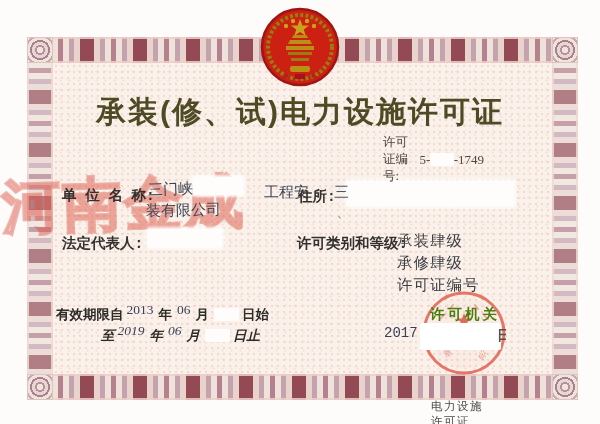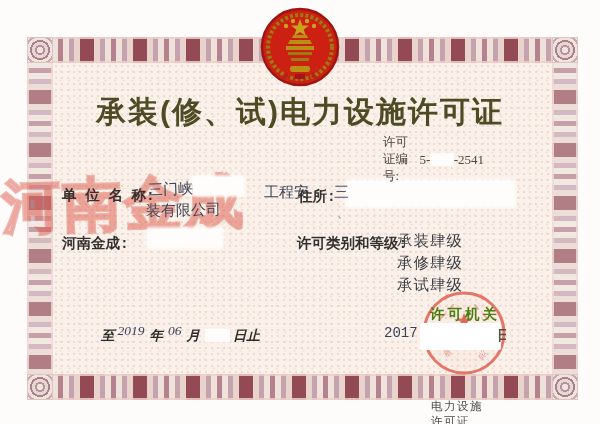--- a/index.html
+++ b/index.html
@@ -152,44 +152,47 @@
       <path d="M56 66 L62 74 L54 71 Z" fill="#b5221a"></path>
     </svg>
   </div>
 
   <div class="title">承装(修、试)电力设施许可证</div>
 
   <div class="license-no">
     <span>许可证编号:</span>
       <span class="num">5-</span>
       <span class="gap"></span>
-      <span class="num">-2541</span>
+      <span class="num">-1749</span>
   </div>
 
   <div class="watermark">河南金成</div>
 
   <div class="label" style="left:62px;top:186px;">单 位 名 称:</div>
   <div class="value" style="left:148px;top:180px;transform:rotate(-2deg);">三门峡</div>
   <div class="redact" style="left:193px;top:177px;width:50px;height:18px;"></div>
   <div class="value" style="left:244px;top:183px;margin-left:20px;">工程安</div>
   <div class="value" style="left:146px;top:201px;transform:rotate(-1deg);">装有限公司</div>
 
   <div class="label" style="left:298px;top:187px;">住所:</div>
   <div class="value" style="left:334px;top:183px;color:#4a5570;">三</div>
   <div class="redact" style="left:347px;top:181px;width:167px;height:25px;"></div>
   <div class="value" style="left:337px;top:205px;font-size:12px;color:#6b6b6b;">、</div>
 
-  <div class="label" style="left:62px;top:234px;">河南金成:</div>
+  <div class="label" style="left:62px;top:234px;">法定代表人:</div>
   <div class="redact" style="left:148px;top:229px;width:74px;height:18px;"></div>
 
   <div class="label" style="left:297px;top:234px;">许可类别和等级:</div>
   <div class="class-item" style="top:231px;">承装肆级</div>
   <div class="class-item" style="top:253px;">承修肆级</div>
-  <div class="class-item" style="top:275px;">承试肆级</div>
-
+  <div class="class-item" style="top:275px;">许可证编号</div>
+
+  <div class="validity-row" style="left:56px;top:306px;">
+    <span>有效期限自</span><span class="num">2013</span><span class="unit">年</span><span class="num">06</span><span class="unit">月</span><span class="day-gap"></span><span>日始</span>
+  </div>
   <div class="validity-row" style="left:101px;top:327px;font-style:italic;">
     <span>至</span><span class="num">2019</span><span class="unit">年</span><span class="num">06</span><span class="unit">月</span><span class="day-gap"></span><span>日止</span>
   </div>
 
   <div class="seal">
     <svg width="92" height="92" viewBox="0 0 92 92">
       <circle cx="46" cy="46" r="40" fill="none" stroke="#e2695a" stroke-width="3" opacity="0.9"></circle>
       <circle cx="46" cy="46" r="36" fill="rgba(238,150,135,0.06)"></circle>
       <g fill="#d84b38" opacity="0.8">
         <polygon points="46,26 48,31.5 53.5,31.5 49.2,35 50.8,40.5 46,37 41.2,40.5 42.8,35 38.5,31.5 44,31.5"></polygon>

